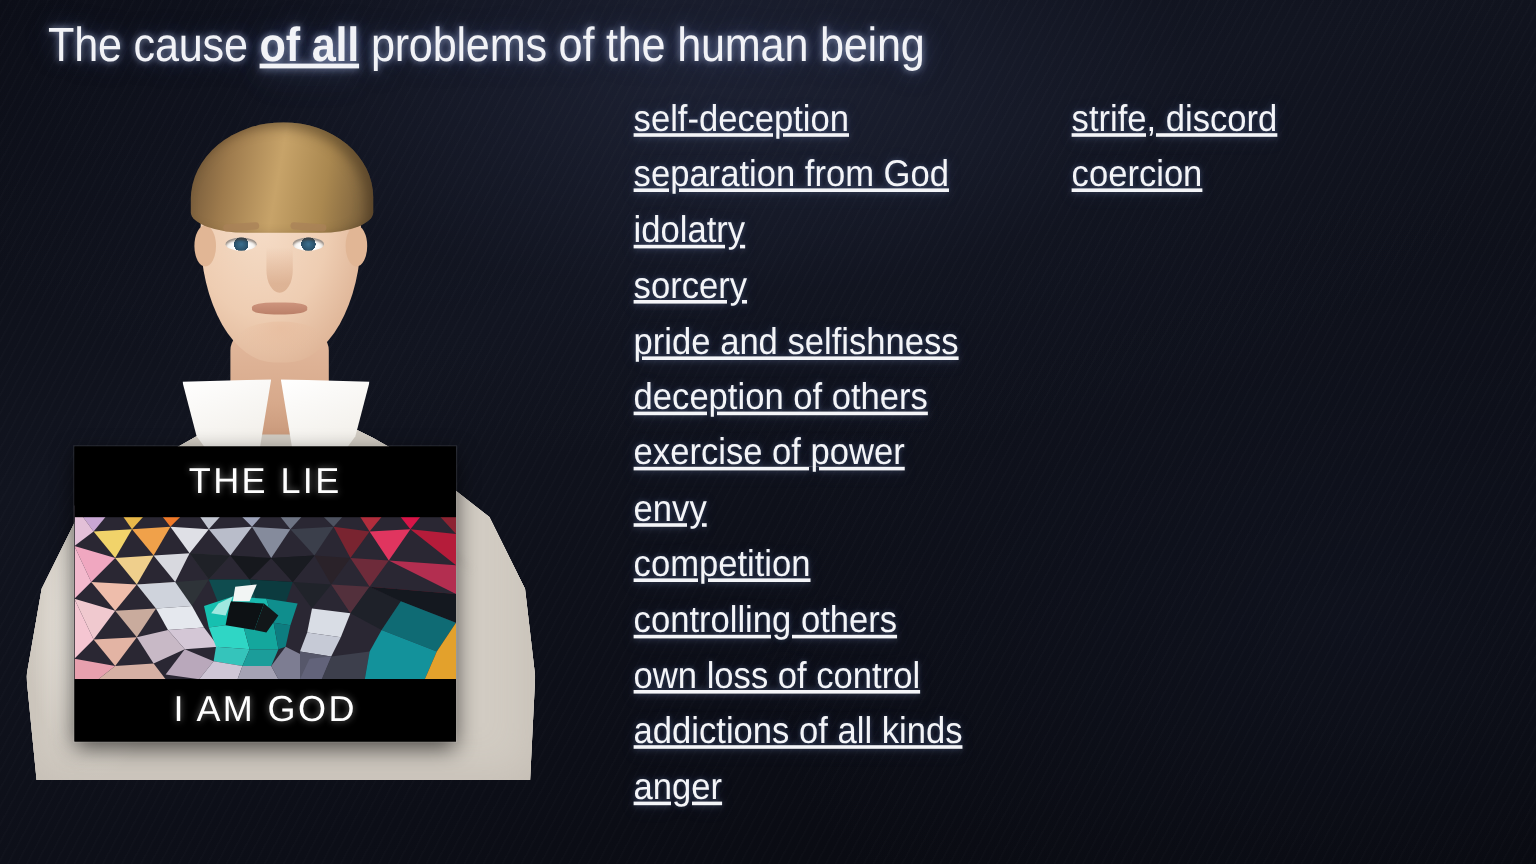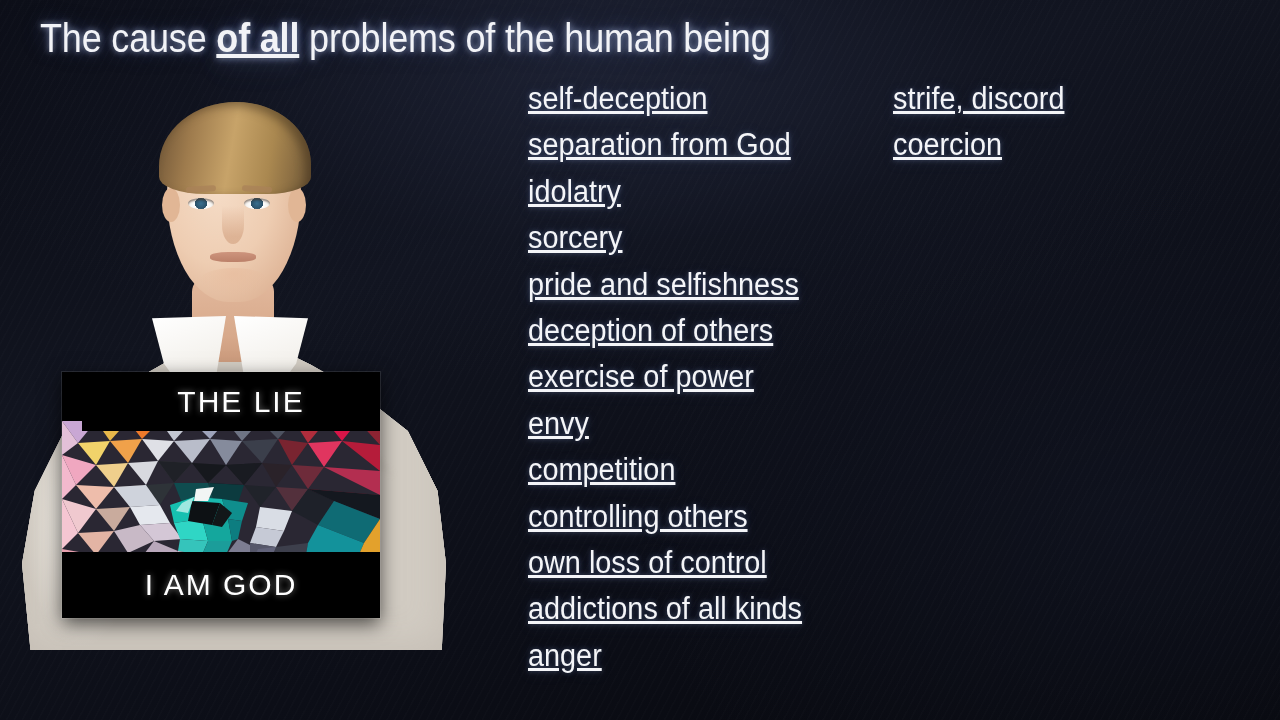--- a/index.html
+++ b/index.html
@@ -212,22 +212,22 @@
     font-family: "Liberation Sans Narrow", "Liberation Sans", sans-serif;
     font-stretch: condensed;
     font-size: 30px;
     letter-spacing: 2px;
     display: flex;
     align-items: center;
     justify-content: center;
     text-shadow: 0 0 6px rgba(255,255,255,0.45);
     z-index: 3;
   }
-  .band-top { top: 0; height: 59px; margin-left: 20px; }
-  .band-bottom { bottom: 0; height: 66px; }
+  .band-top { top: 0; height: 59px; }
+  .band-bottom { bottom: 0; height: 52px; }
   .eye-art {
     position: absolute;
     left: 0; top: 49px;
     width: 318px; height: 145px;
     overflow: hidden;
     background: #2a2733;
   }
   .eye-art svg { display:block; width:318px; height:145px; }
 
   

